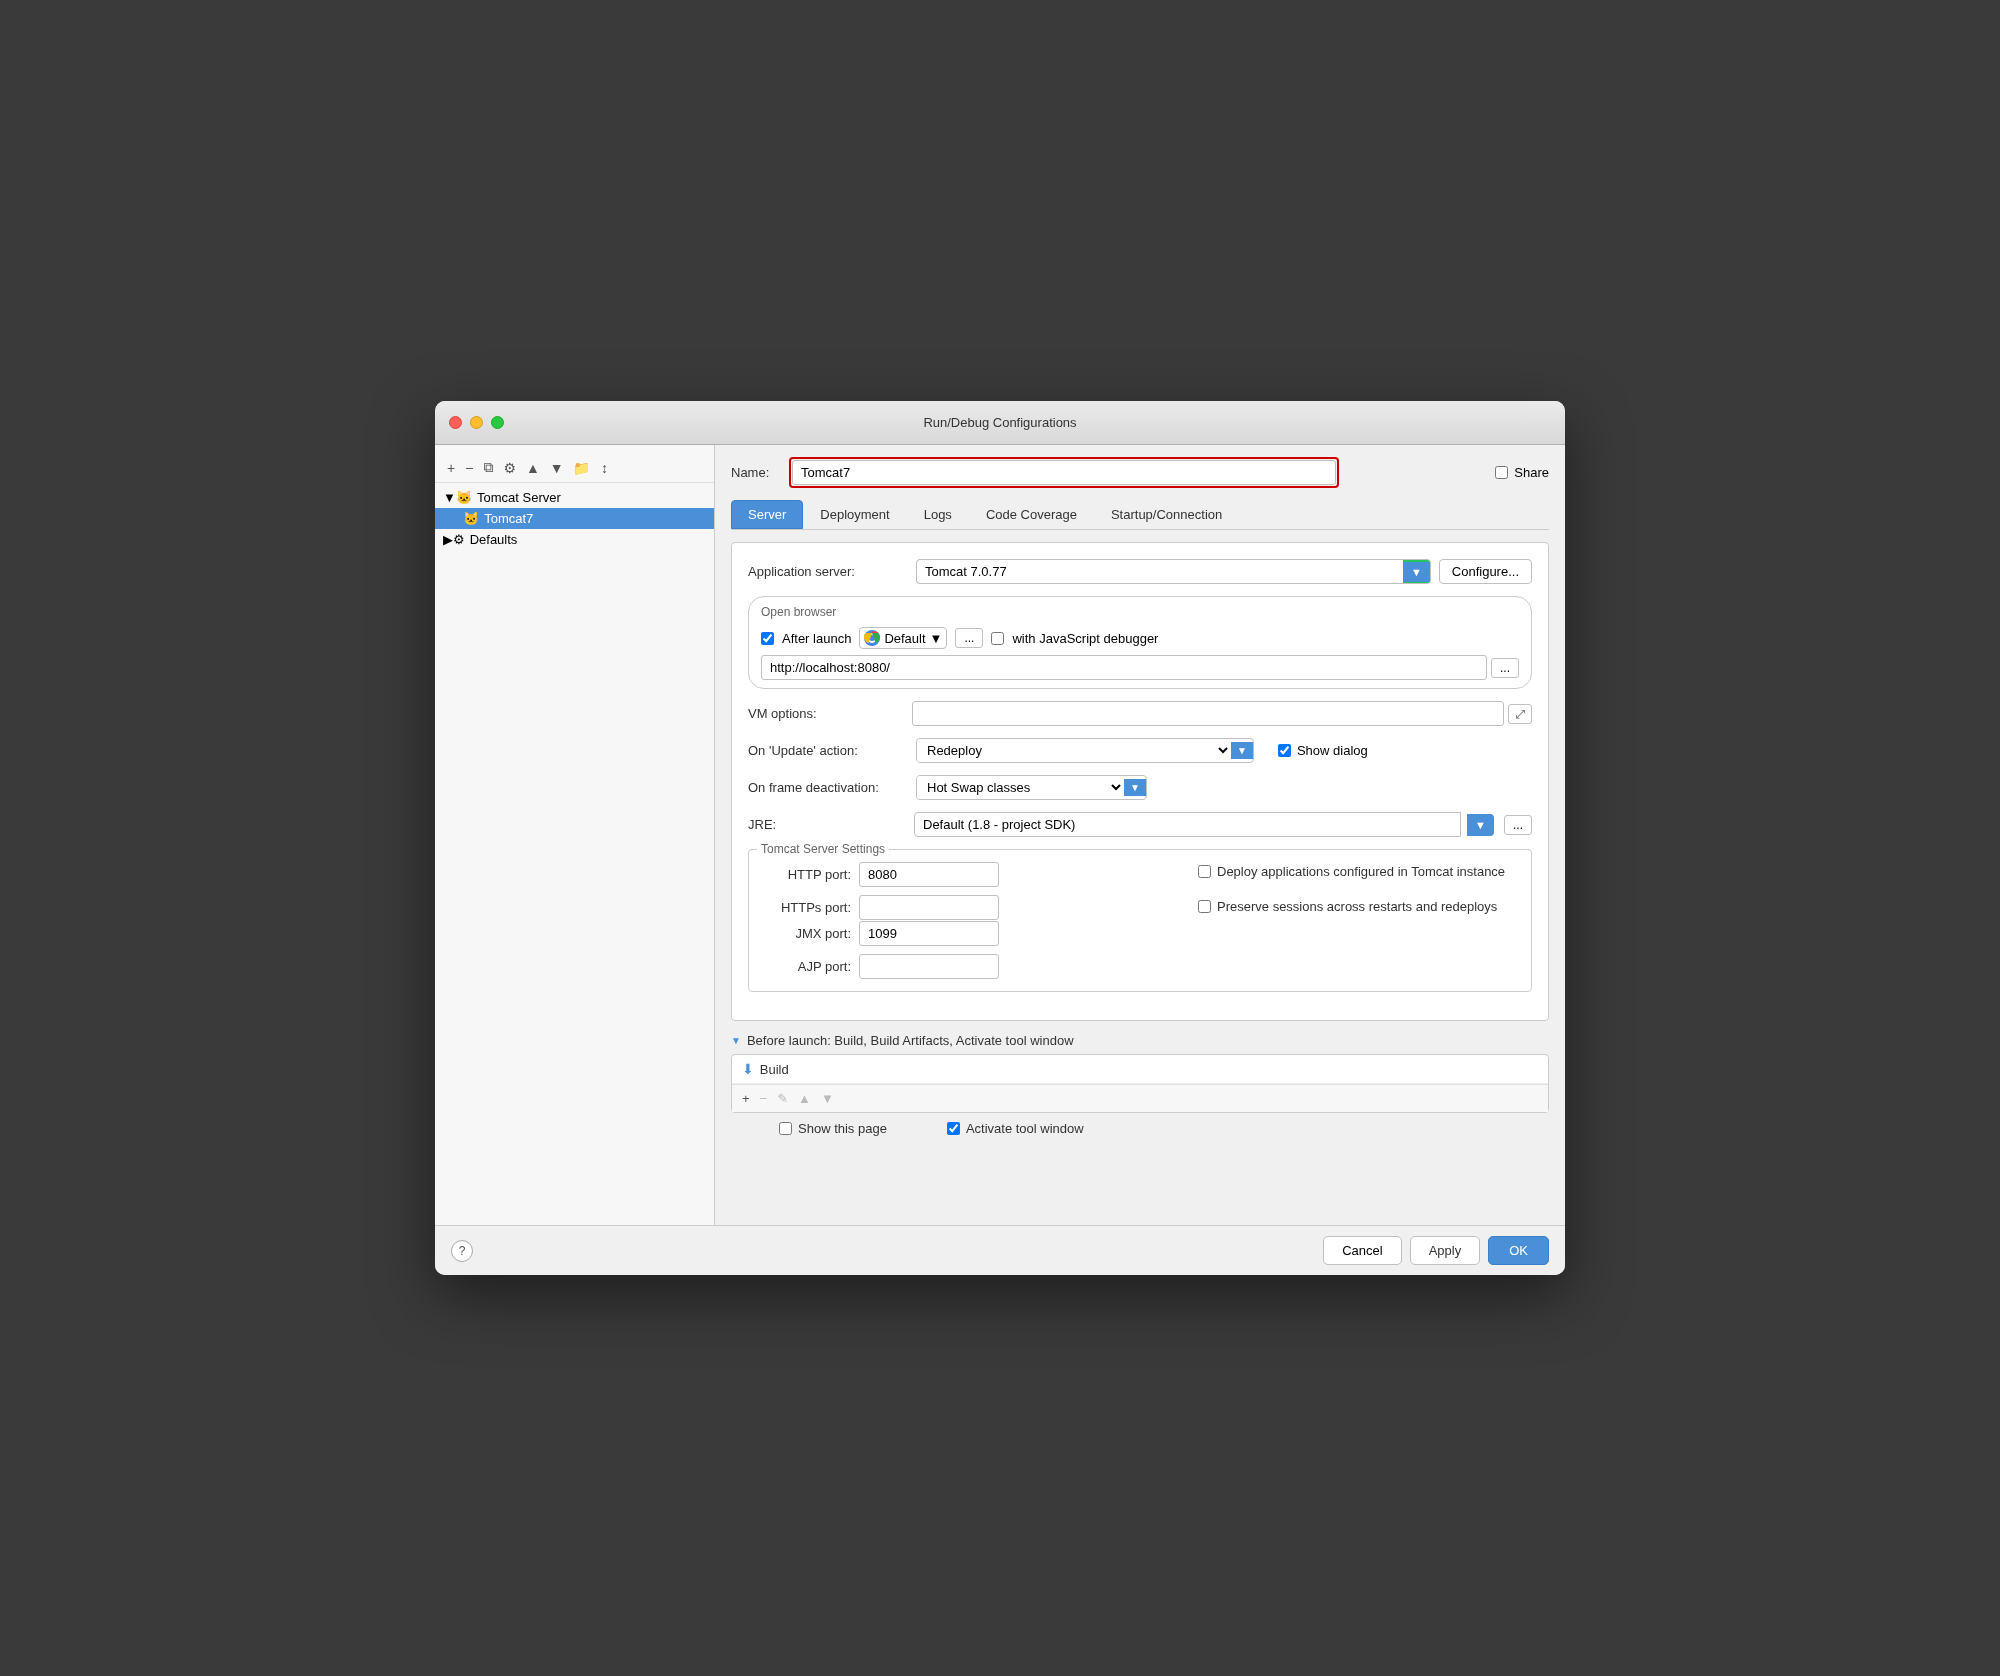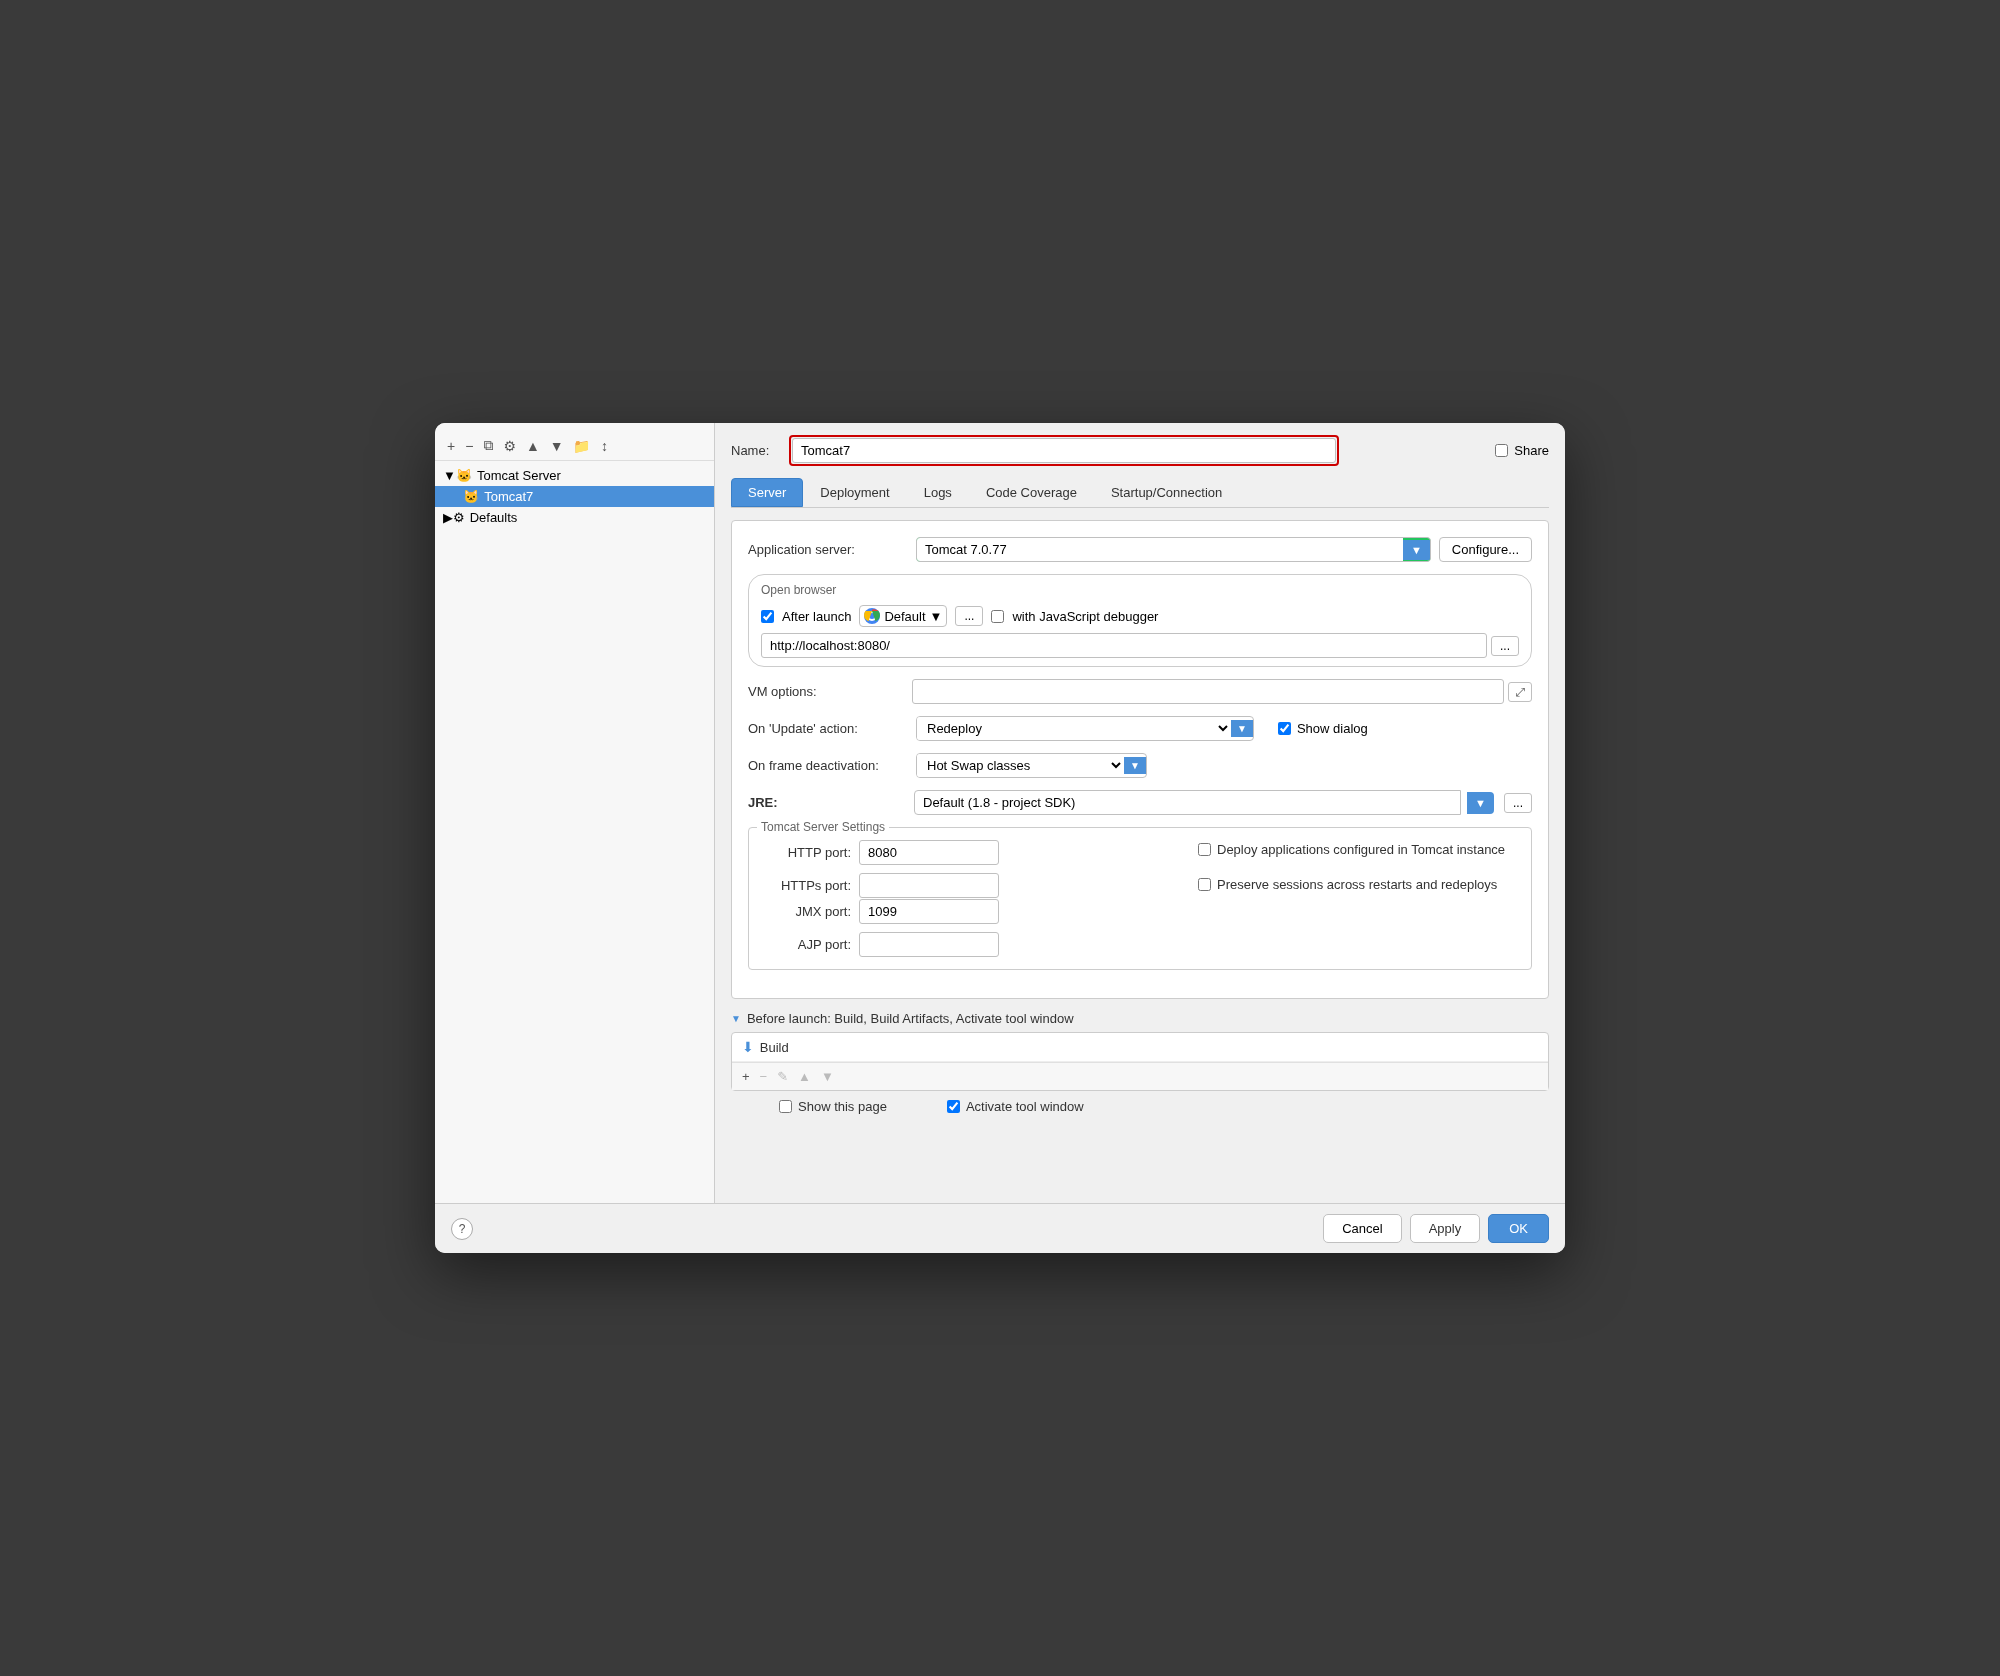--- a/index.html
+++ b/index.html
@@ -297,21 +297,20 @@
     .jre-row {
       display: flex;
       align-items: center;
       gap: 6px;
       margin-bottom: 12px;
     }
     .jre-label {
       min-width: 160px;
       font-size: 13px;
       color: #333;
-      font-weight: bold;
     }
     .jre-arrow {
       background: #4a90d9;
       border: none;
       padding: 5px 8px;
       color: white;
       font-size: 11px;
       cursor: pointer;
       border-radius: 0 4px 4px 0;
     }
@@ -483,20 +482,28 @@
       background: white;
       padding: 2px 4px;
       gap: 4px;
     }
   </style>
 </head>
 <body>
 
 <div class="window">
 
+  <div class="titlebar">
+    <div class="traffic-lights">
+      <div class="traffic-light tl-close"></div>
+      <div class="traffic-light tl-min"></div>
+      <div class="traffic-light tl-max"></div>
+    </div>
+    <div class="titlebar-title">Run/Debug Configurations</div>
+  </div>
 
   <div class="main-content">
 
     <div class="sidebar">
       <div class="sidebar-toolbar">
         <button class="sidebar-btn">+</button>
         <button class="sidebar-btn">−</button>
         <button class="sidebar-btn">⧉</button>
         <button class="sidebar-btn">⚙</button>
         <button class="sidebar-btn">▲</button>

